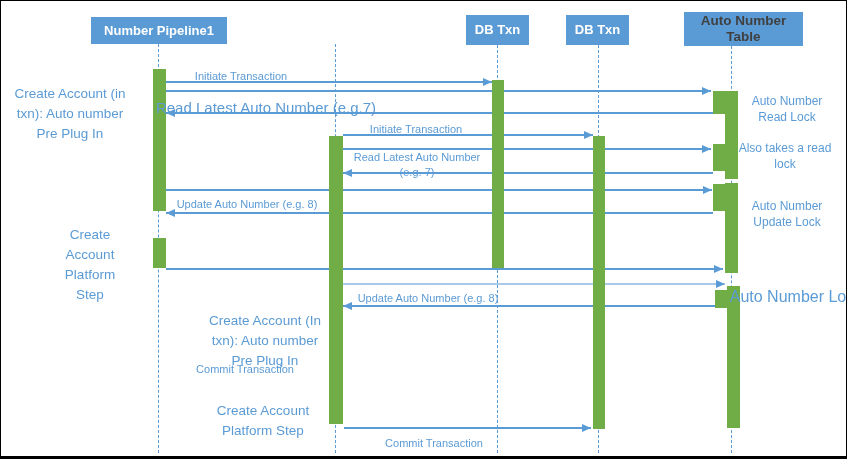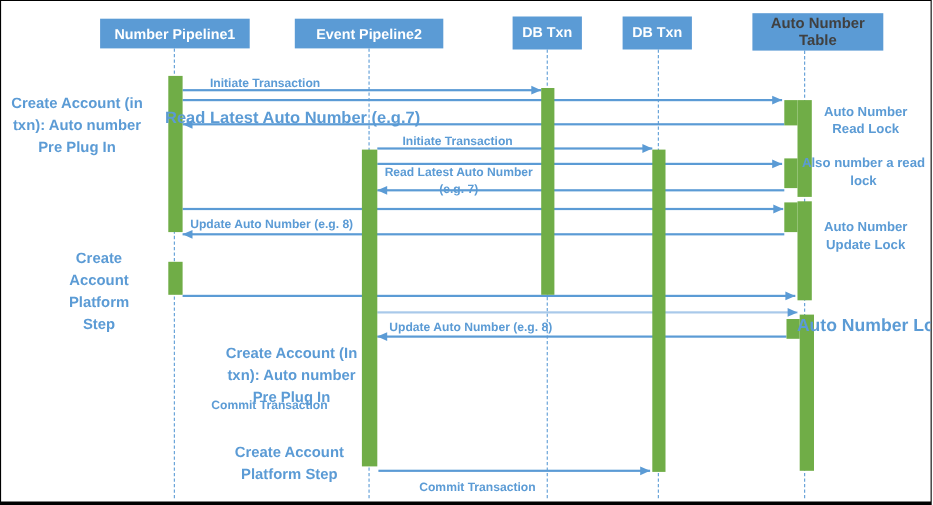--- a/index.html
+++ b/index.html
@@ -18,21 +18,20 @@
     text-align:center;color:#fff;font-weight:bold;
     line-height:1.22;
   }
   .lifeline{position:absolute;width:0;}
   .bar{position:absolute;}
   .msgline{position:absolute;}
   .arrowhead{position:absolute;width:0;height:0;}
   .msglabel,.note{
     position:absolute;white-space:pre;text-align:center;
     transform:translateX(-50%);
-    font-weight:bold;
   }
 </style>
 </head>
 <body>
 
 <div id="stage">
     <div class="lifeline" style="left: 157px; top: 43px; height: 409px; border-left: 1px dashed rgb(91, 155, 213); z-index: 1;"></div>
     <div class="lifeline" style="left: 334px; top: 43px; height: 409px; border-left: 1px dashed rgb(91, 155, 213); z-index: 1;"></div>
     <div class="lifeline" style="left: 496px; top: 44px; height: 408px; border-left: 1px dashed rgb(91, 155, 213); z-index: 1;"></div>
     <div class="lifeline" style="left: 597px; top: 44px; height: 408px; border-left: 1px dashed rgb(91, 155, 213); z-index: 1;"></div>
@@ -67,21 +66,20 @@
     <div class="bar" style="left: 491px; top: 79px; width: 12px; height: 188px; background: rgb(112, 173, 71); z-index: 3;"></div>
     <div class="bar" style="left: 592px; top: 135px; width: 12px; height: 293px; background: rgb(112, 173, 71); z-index: 3;"></div>
     <div class="bar" style="left: 724px; top: 90px; width: 13px; height: 88px; background: rgb(112, 173, 71); z-index: 3;"></div>
     <div class="bar" style="left: 724px; top: 182px; width: 13px; height: 90px; background: rgb(112, 173, 71); z-index: 3;"></div>
     <div class="bar" style="left: 712px; top: 90px; width: 12px; height: 23px; background: rgb(112, 173, 71); z-index: 3;"></div>
     <div class="bar" style="left: 712px; top: 143px; width: 12px; height: 27px; background: rgb(112, 173, 71); z-index: 3;"></div>
     <div class="bar" style="left: 712px; top: 183px; width: 12px; height: 27px; background: rgb(112, 173, 71); z-index: 3;"></div>
     <div class="bar" style="left: 726px; top: 285px; width: 13px; height: 142px; background: rgb(112, 173, 71); z-index: 3;"></div>
     <div class="bar" style="left: 714px; top: 289px; width: 12px; height: 18px; background: rgb(112, 173, 71); z-index: 3;"></div>
     <div class="hdr" style="left: 90px; top: 16px; width: 136px; height: 27px; background: rgb(91, 155, 213); color: rgb(255, 255, 255); font-size: 13px; z-index: 4;">Number Pipeline1</div>
-    <div class="hdr" style="left: 267px; top: 16px; width: 135px; height: 27px; background: rgb(91, 155, 213); color: rgb(255, 255, 255); font-size: 13px; z-index: 4;">Event Pipeline2</div>
     <div class="hdr" style="left: 465px; top: 14px; width: 63px; height: 30px; background: rgb(91, 155, 213); color: rgb(255, 255, 255); font-size: 13px; z-index: 4;">DB Txn</div>
     <div class="hdr" style="left: 565px; top: 14px; width: 63px; height: 30px; background: rgb(91, 155, 213); color: rgb(255, 255, 255); font-size: 13px; z-index: 4;">DB Txn</div>
     <div class="hdr" style="left: 683px; top: 11px; width: 119px; height: 34px; background: rgb(91, 155, 213); color: #404040; font-size: 13.5px; z-index: 4;">Auto Number Table</div>
     <div class="msglabel" style="left: 240px; top: 68px; color: rgb(91, 155, 213); font-size: 11px; line-height: 1.35; z-index: 5;">Initiate Transaction</div>
     <div class="msglabel" style="left: 265px; top: 97px; color: rgb(91, 155, 213); font-size: 15px; line-height: 1.35; z-index: 5;">Read Latest Auto Number (e.g.7)</div>
     <div class="msglabel" style="left: 415px; top: 121px; color: rgb(91, 155, 213); font-size: 11px; line-height: 1.35; z-index: 5;">Initiate Transaction</div>
     <div class="msglabel" style="left: 416px; top: 149px; color: rgb(91, 155, 213); font-size: 11px; line-height: 1.35; z-index: 5;">Read Latest Auto Number
 (e.g. 7)</div>
     <div class="msglabel" style="left: 246px; top: 196px; color: rgb(91, 155, 213); font-size: 11px; line-height: 1.35; z-index: 5;">Update Auto Number (e.g. 8)</div>
     <div class="msglabel" style="left: 427px; top: 290px; color: rgb(91, 155, 213); font-size: 11px; line-height: 1.35; z-index: 5;">Update Auto Number (e.g. 8)</div>
@@ -94,18 +92,18 @@
 Platform
 Step</div>
     <div class="note" style="left: 264px; top: 310px; color: rgb(91, 155, 213); font-size: 13.5px; line-height: 1.47; z-index: 5;">Create Account (In
 txn): Auto number
 Pre Plug In</div>
     <div class="note" style="left: 244px; top: 361px; color: rgb(91, 155, 213); font-size: 11px; line-height: 1.3; z-index: 5;">Commit Transaction</div>
     <div class="note" style="left: 262px; top: 400px; color: rgb(91, 155, 213); font-size: 13.5px; line-height: 1.47; z-index: 5;">Create Account
 Platform Step</div>
     <div class="note" style="left: 786px; top: 93px; color: rgb(91, 155, 213); font-size: 12px; line-height: 1.3; z-index: 5;">Auto Number
 Read Lock</div>
-    <div class="note" style="left: 784px; top: 140px; color: rgb(91, 155, 213); font-size: 12px; line-height: 1.3; z-index: 5;">Also number a read
+    <div class="note" style="left: 784px; top: 140px; color: rgb(91, 155, 213); font-size: 12px; line-height: 1.3; z-index: 5;">Also takes a read
 lock</div>
     <div class="note" style="left: 786px; top: 198px; color: rgb(91, 155, 213); font-size: 12px; line-height: 1.3; z-index: 5;">Auto Number
 Update Lock</div>
     <div class="note" style="left: 795px; top: 286px; color: rgb(91, 155, 213); font-size: 16px; line-height: 1.3; z-index: 5;">Auto Number Lock</div>
   </div>
 
 </body></html>

